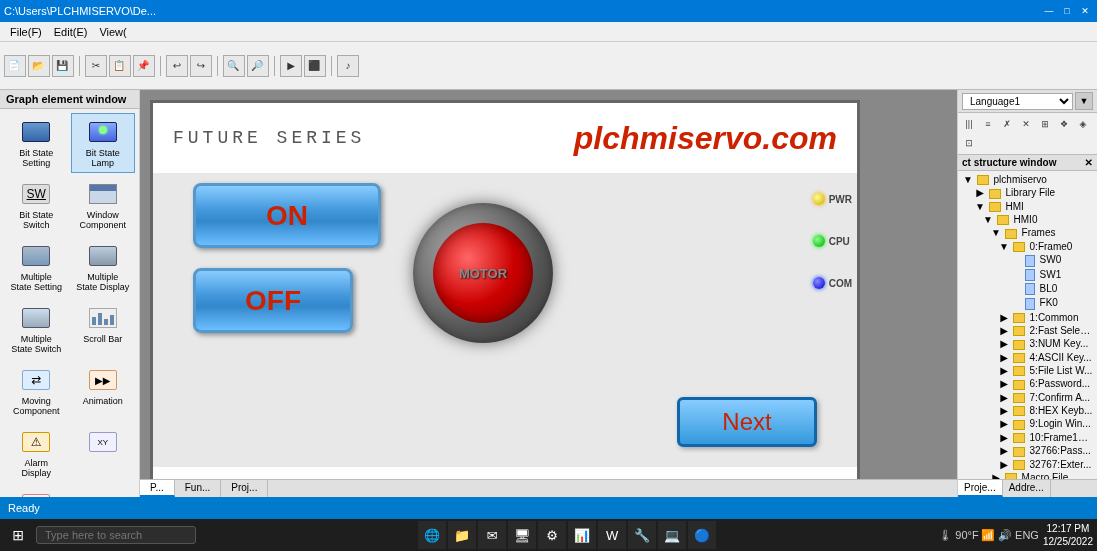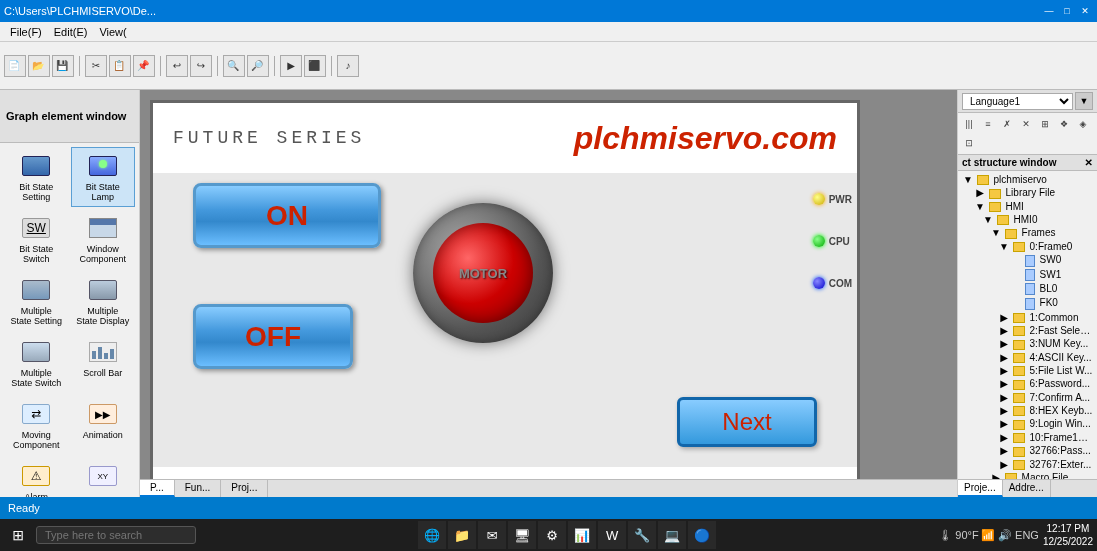--- a/index.html
+++ b/index.html
@@ -86,21 +86,21 @@
     
     .left-sidebar {
       width: 140px;
       background: #f0f0f0;
       border-right: 1px solid #ccc;
       overflow-y: auto;
       flex-shrink: 0;
     }
     .sidebar-header {
       background: #e0e0e0;
-      padding: 20px 6px;
+      padding: 3px 6px;
       font-size: 11px;
       font-weight: bold;
       border-bottom: 1px solid #bbb;
     }
     .sidebar-grid {
       display: grid;
       grid-template-columns: 1fr 1fr;
       gap: 2px;
       padding: 4px;
     }
@@ -218,21 +218,20 @@
     .hmi-btn-off {
       width: 160px; height: 65px;
       background: linear-gradient(180deg, #88ccff 0%, #4499dd 40%, #3388cc 60%, #6bbeff 100%);
       border: 3px solid #5599cc;
       border-radius: 8px;
       display: flex; align-items: center; justify-content: center;
       font-size: 28px; font-weight: bold;
       color: #cc2200;
       cursor: pointer;
       box-shadow: 2px 2px 5px rgba(0,0,0,0.4);
-      margin-top: 36px;
     }
 
     
     .motor-indicator {
       position: absolute;
       top: 100px;
       left: 260px;
       width: 140px; height: 140px;
     }
     .motor-outer {

